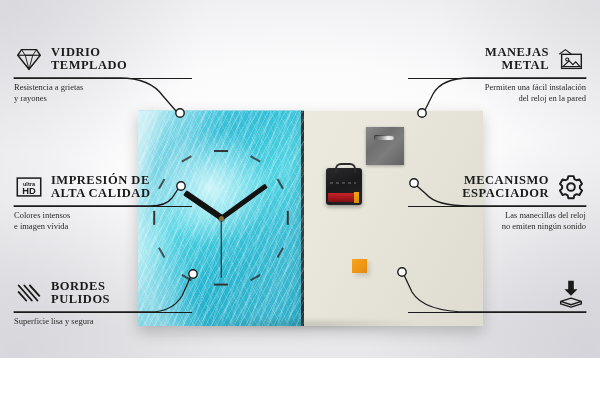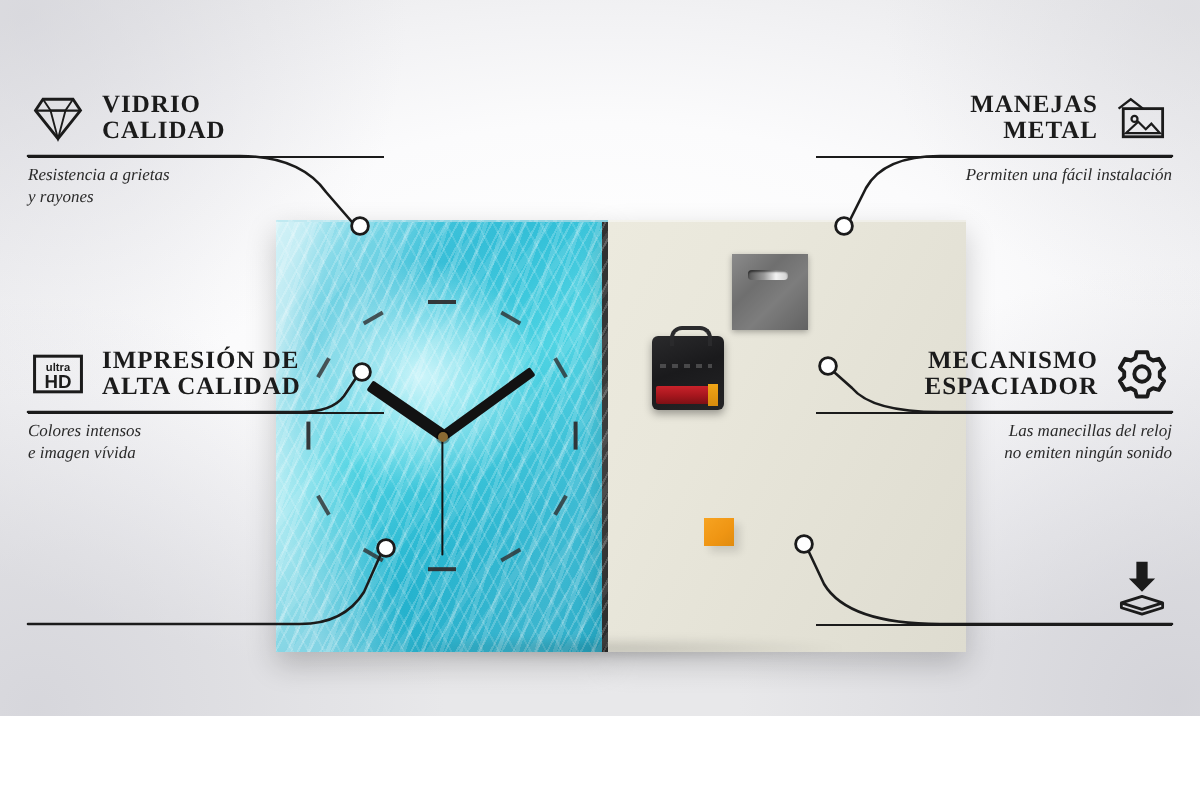--- a/index.html
+++ b/index.html
@@ -110,21 +110,21 @@
   .callout{position:absolute;width:178px;}
   .callout.left{text-align:left;}
   .callout.right{text-align:right;}
   .cohead{display:flex;align-items:center;gap:7px;}
   .callout.right .cohead{flex-direction:row-reverse;}
   .ico{width:30px;height:30px;flex:0 0 30px;display:block;}
   .titles{font-family:"Liberation Serif", serif;font-weight:700;color:#1b1b1b;
           font-size:12.5px;line-height:13.5px;letter-spacing:.5px;}
   .titles div{white-space:nowrap;}
   .rule{height:1px;background:#1b1b1b;margin:4px 0 3px 0;}
-  .desc{font-family:"Liberation Serif", serif;color:#2a2a2a;font-size:8.5px;line-height:10.5px;font-style:italic;}
+  .desc{font-family:"Liberation Serif", serif;color:#2a2a2a;font-size:8.5px;line-height:10.5px;}
 
   
   #c-vidrio{left:14px;top:44px;}
   #c-impresion{left:14px;top:172px;}
   #c-bordes{left:14px;top:278px;}
   #c-manejas{left:408px;top:44px;}
   #c-mecanismo{left:408px;top:172px;text-align:right;}
   #c-espaciador{left:408px;top:278px;}
 
   #wires{position:absolute;inset:0;pointer-events:none;}
@@ -200,21 +200,21 @@
       <span class="ico">
         <svg viewBox="0 0 32 32" width="30" height="30" fill="none" stroke="#1b1b1b" stroke-width="1.5">
           <path d="M4 12 L16 27 L28 12 L24 6 L8 6 Z"></path>
           <path d="M4 12 H28" stroke-width="1.2"></path>
           <path d="M8 6 L12 12 L16 27 L20 12 L24 6" stroke-width="1"></path>
           <path d="M12 12 H20" stroke-width="1"></path>
         </svg>
       </span>
       <span class="titles">
         <div>VIDRIO</div>
-        <div>CALIDAD</div>
+        <div>TEMPLADO</div>
       </span>
     </div>
     <div class="rule"></div>
     <div class="desc">
       <div>Resistencia a grietas</div>
       <div>y rayones</div>
     </div>
   </div>
 
   <div class="callout left" id="c-impresion">
@@ -231,39 +231,60 @@
         <div>ALTA CALIDAD</div>
       </span>
     </div>
     <div class="rule"></div>
     <div class="desc">
       <div>Colores intensos</div>
       <div>e imagen vívida</div>
     </div>
   </div>
 
+  <div class="callout left" id="c-bordes">
+    <div class="cohead">
+      <span class="ico">
+        <svg viewBox="0 0 32 32" width="30" height="30" stroke="#1b1b1b" stroke-width="2" fill="none" stroke-linecap="round">
+          <path d="M5 8 L19 24"></path>
+          <path d="M11 8 L25 24"></path>
+          <path d="M17 8 L27 19"></path>
+          <path d="M5 15 L13 24"></path>
+        </svg>
+      </span>
+      <span class="titles">
+        <div>BORDES</div>
+        <div>PULIDOS</div>
+      </span>
+    </div>
+    <div class="rule"></div>
+    <div class="desc">
+      <div>Superficie lisa y segura</div>
+    </div>
+  </div>
 
   <div class="callout right" id="c-manejas">
     <div class="cohead">
       <span class="ico">
         <svg viewBox="0 0 32 32" width="30" height="30" fill="none" stroke="#1b1b1b" stroke-width="1.5">
           <rect x="6" y="11" width="21" height="15"></rect>
           <path d="M16.5 11 L10 6 L3.5 11" stroke-width="1.2"></path>
           <circle cx="12" cy="16.5" r="1.6" stroke-width="1.2"></circle>
           <path d="M7.5 24 L14 18 L18 22 L21 19 L25.5 24 Z" stroke-width="1.2"></path>
         </svg>
       </span>
       <span class="titles">
         <div>MANEJAS</div>
         <div>METAL</div>
       </span>
     </div>
     <div class="rule"></div>
     <div class="desc">
       <div>Permiten una fácil instalación</div>
+      <div>del reloj en la pared</div>
     </div>
   </div>
 
   <div class="callout right" id="c-mecanismo">
     <div class="cohead">
       <span class="ico">
         <svg viewBox="0 0 32 32" width="30" height="30" fill="none" stroke="#1b1b1b" stroke-width="2.1" stroke-linejoin="round">
           <path d="M13.2 4.4 h5.6 l.8 3.1 2.3 1.3 3.1 -.9 2.8 4.8 -2.3 2.2 0 2.6 2.3 2.2 -2.8 4.8 -3.1 -.9 -2.3 1.3 -.8 3.1 h-5.6 l-.8 -3.1 -2.3 -1.3 -3.1 .9 -2.8 -4.8 2.3 -2.2 0 -2.6 -2.3 -2.2 2.8 -4.8 3.1 .9 2.3 -1.3 Z"></path>
           <circle cx="16" cy="16" r="4.1"></circle>
         </svg>

